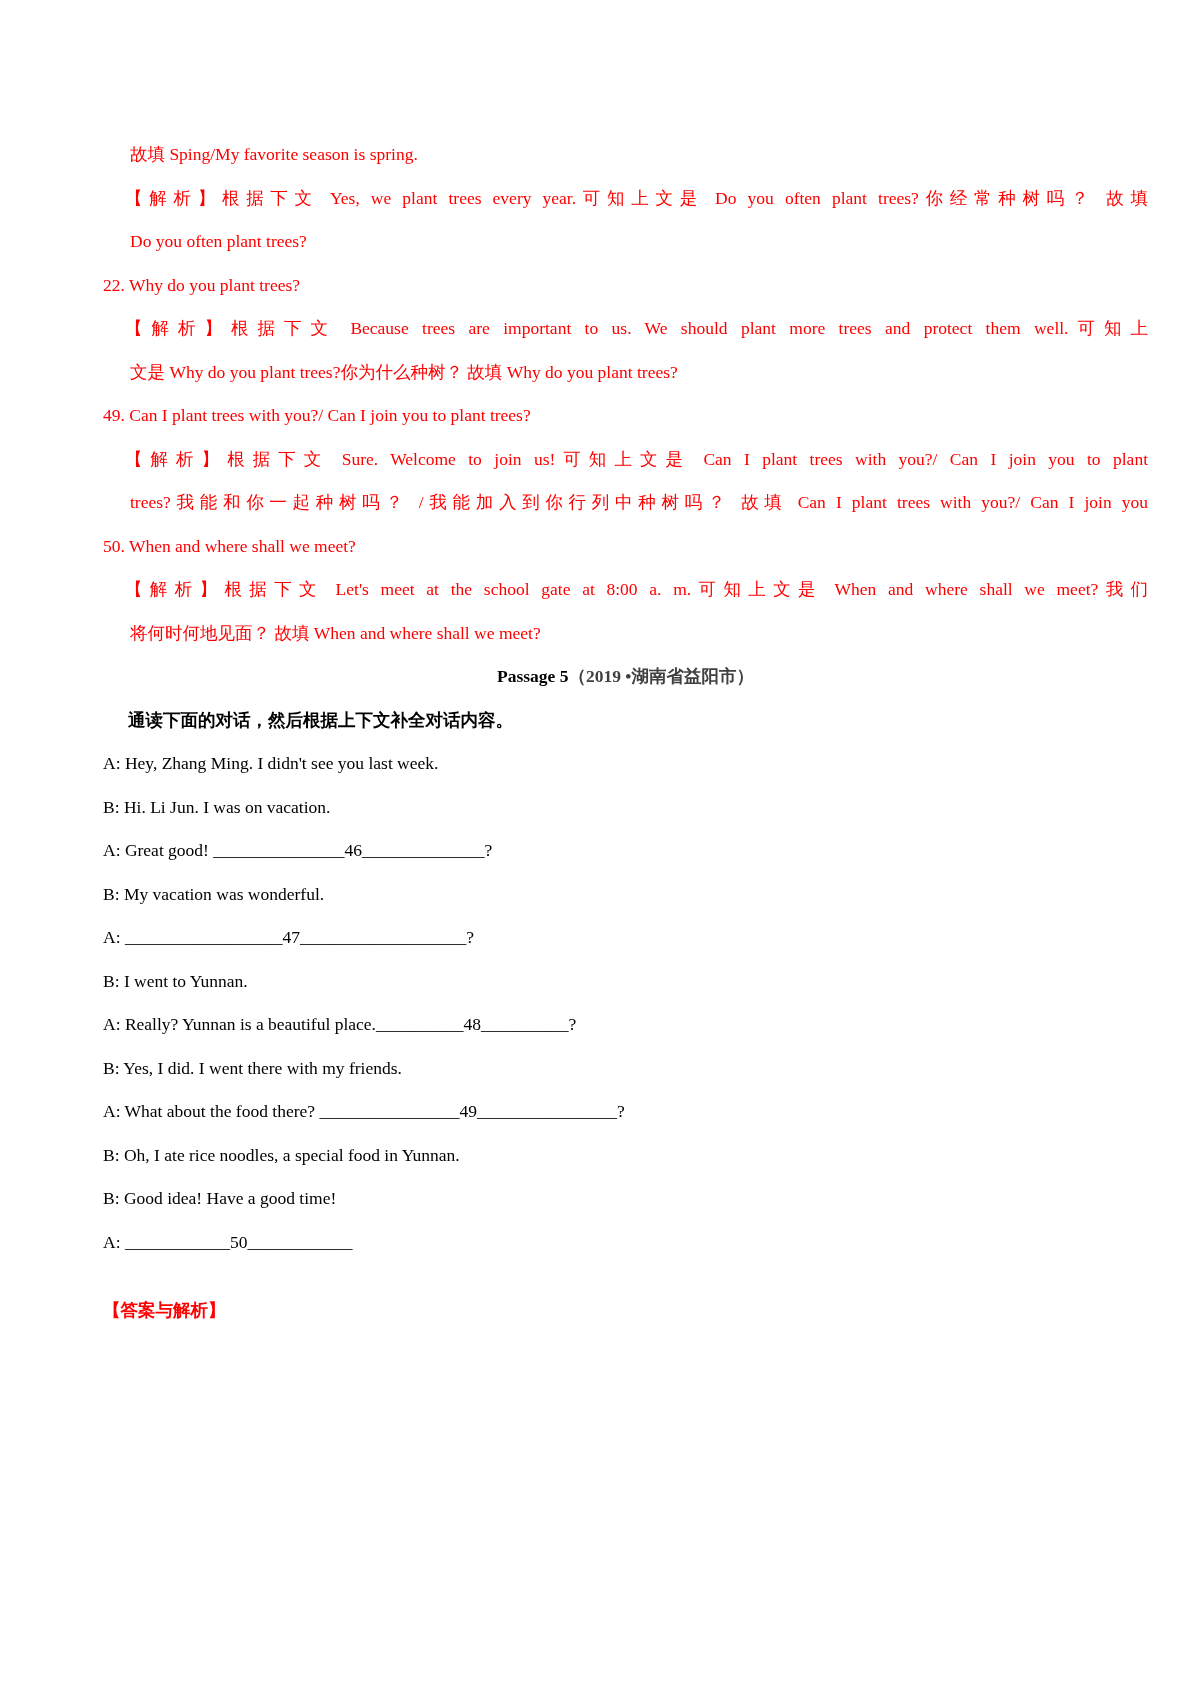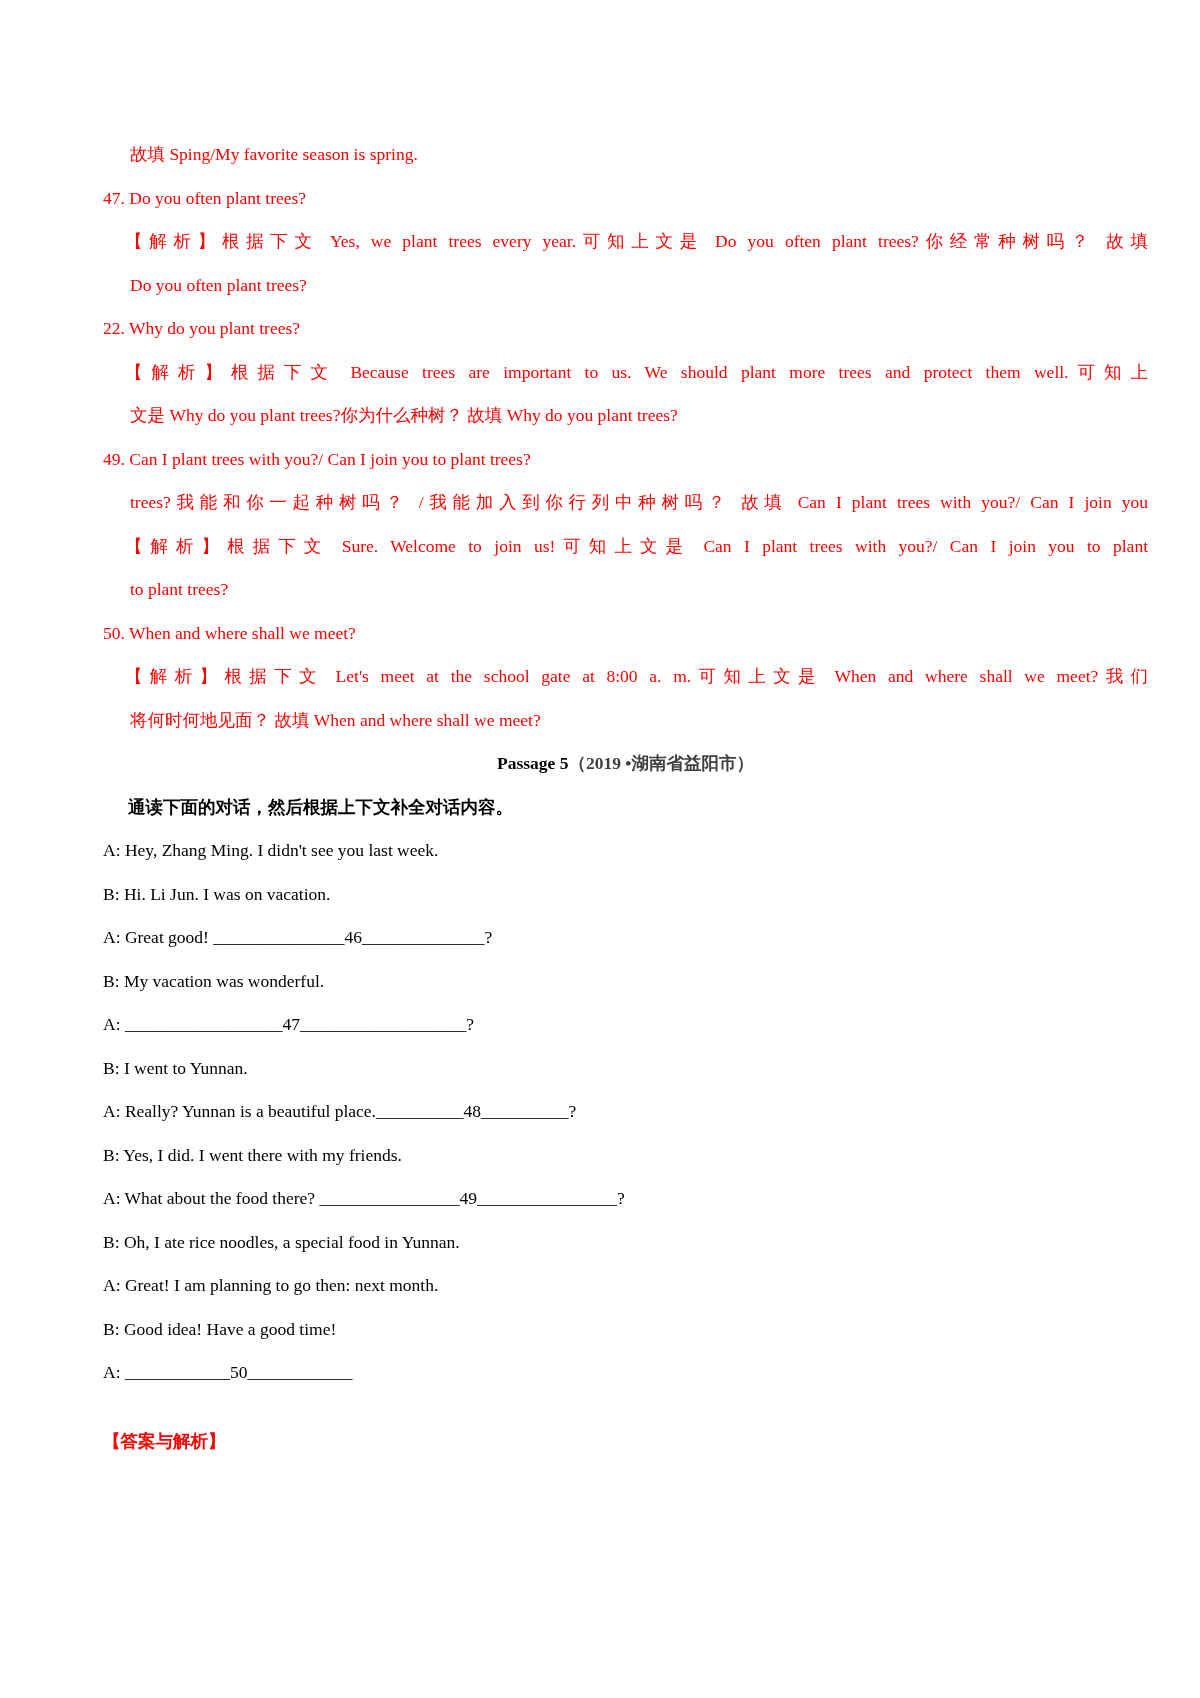--- a/index.html
+++ b/index.html
@@ -49,49 +49,46 @@
     margin-top: 26px;
     font-family: Liberation Mono, monospace;
   }
 </style>
 </head>
 <body>
 
 <div class="page">
 
   <div class="line red indent-cont">故填 Sping/My favorite season is spring.</div>
-  <div class="line red">47. Do you often plant trees?</div>
   <div class="line red indent-explain justify-full">【解析】根据下文 Yes, we plant trees every year.可知上文是 Do you often plant trees?你经常种树吗？ 故填</div>
   <div class="line red indent-cont">Do you often plant trees?</div>
   <div class="line red">22. Why do you plant trees?</div>
   <div class="line red indent-explain justify-full">【解析】根据下文 Because trees are important to us. We should plant more trees and protect them well.可知上</div>
   <div class="line red indent-cont">文是 Why do you plant trees?你为什么种树？ 故填 Why do you plant trees?</div>
   <div class="line red">49. Can I plant trees with you?/ Can I join you to plant trees?</div>
+  <div class="line red indent-explain justify-full">【解析】根据下文 Sure. Welcome to join us!可知上文是 Can I plant trees with you?/ Can I join you to plant</div>
   <div class="line red indent-cont justify-full">trees?我能和你一起种树吗？ /我能加入到你行列中种树吗？ 故填 Can I plant trees with you?/ Can I join you</div>
-  <div class="line red indent-explain justify-full">【解析】根据下文 Sure. Welcome to join us!可知上文是 Can I plant trees with you?/ Can I join you to plant</div>
-  <div class="line red indent-cont">to plant trees?</div>
   <div class="line red">50. When and where shall we meet?</div>
   <div class="line red indent-explain justify-full">【解析】根据下文 Let's meet at the school gate at 8:00 a. m.可知上文是 When and where shall we meet?我们</div>
   <div class="line red indent-cont">将何时何地见面？ 故填 When and where shall we meet?</div>
 
   <div class="line heading">
     <span>Passage 5</span><span class="source">（2019 •湖南省益阳市）</span>
   </div>
 
   <div class="line instruction">通读下面的对话，然后根据上下文补全对话内容。</div>
 
   <div class="line">A: Hey, Zhang Ming. I didn't see you last week.</div>
   <div class="line">B: Hi. Li Jun. I was on vacation.</div>
   <div class="line">A: Great good! _______________46______________?</div>
   <div class="line">B: My vacation was wonderful.</div>
   <div class="line">A: __________________47___________________?</div>
   <div class="line">B: I went to Yunnan.</div>
   <div class="line">A: Really? Yunnan is a beautiful place.__________48__________?</div>
   <div class="line">B: Yes, I did. I went there with my friends.</div>
   <div class="line">A: What about the food there? ________________49________________?</div>
   <div class="line">B: Oh, I ate rice noodles, a special food in Yunnan.</div>
-  <div class="line">A: Great! I am planning to go then: next month.</div>
   <div class="line">B: Good idea! Have a good time!</div>
   <div class="line">A: ____________50____________</div>
 
   <div class="line red footer-label">【答案与解析】</div>
 
 </div>
 
 </body></html>

